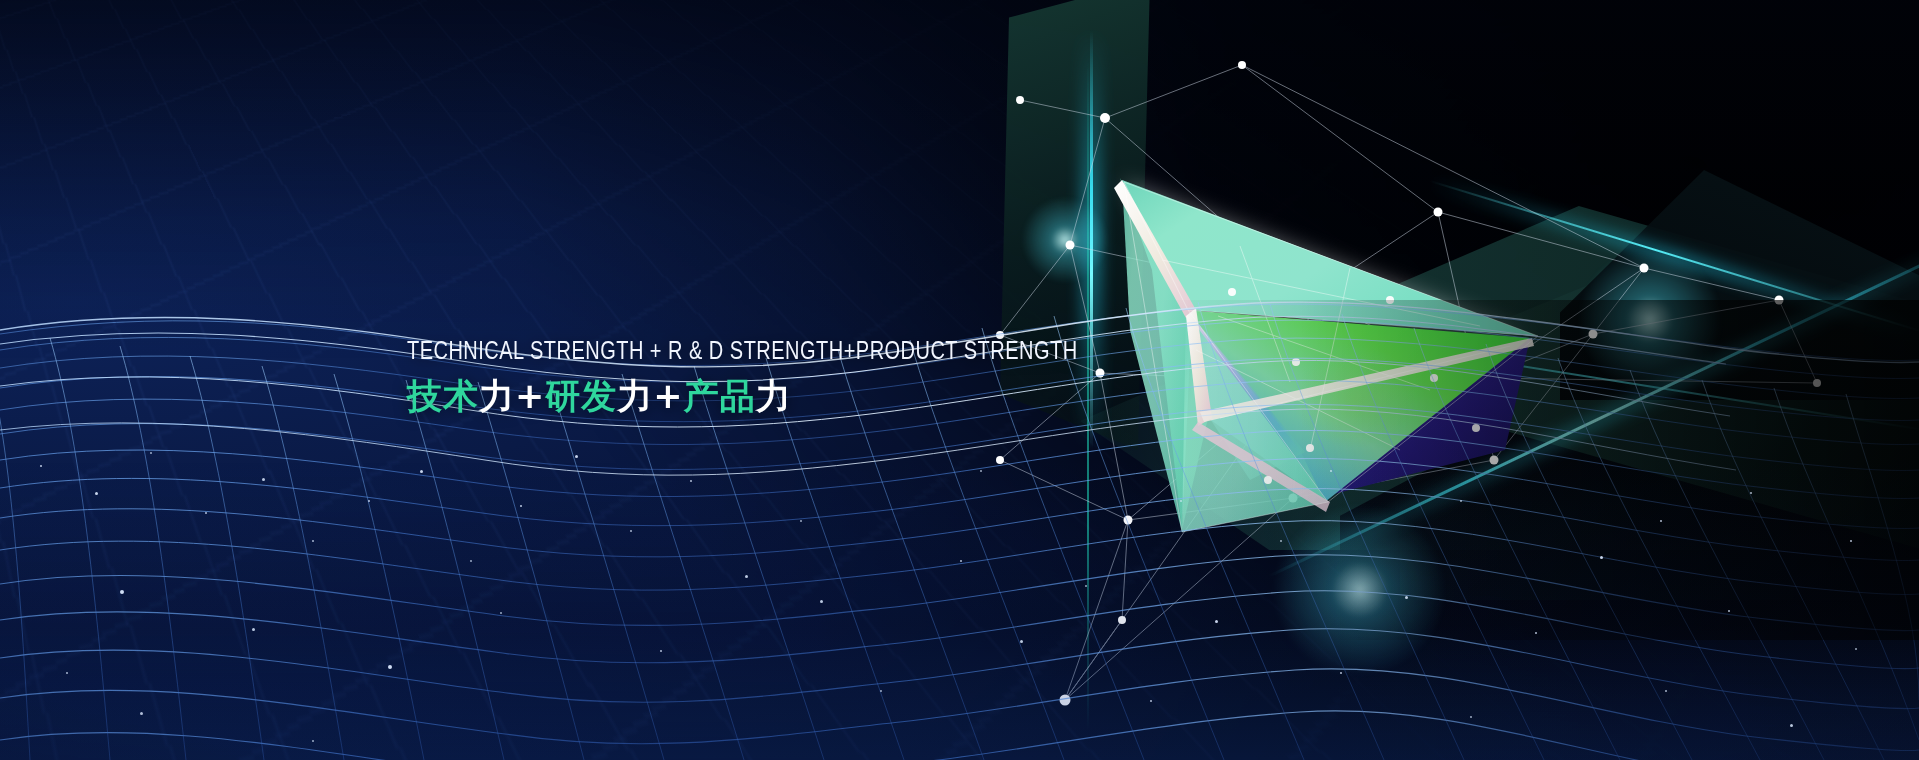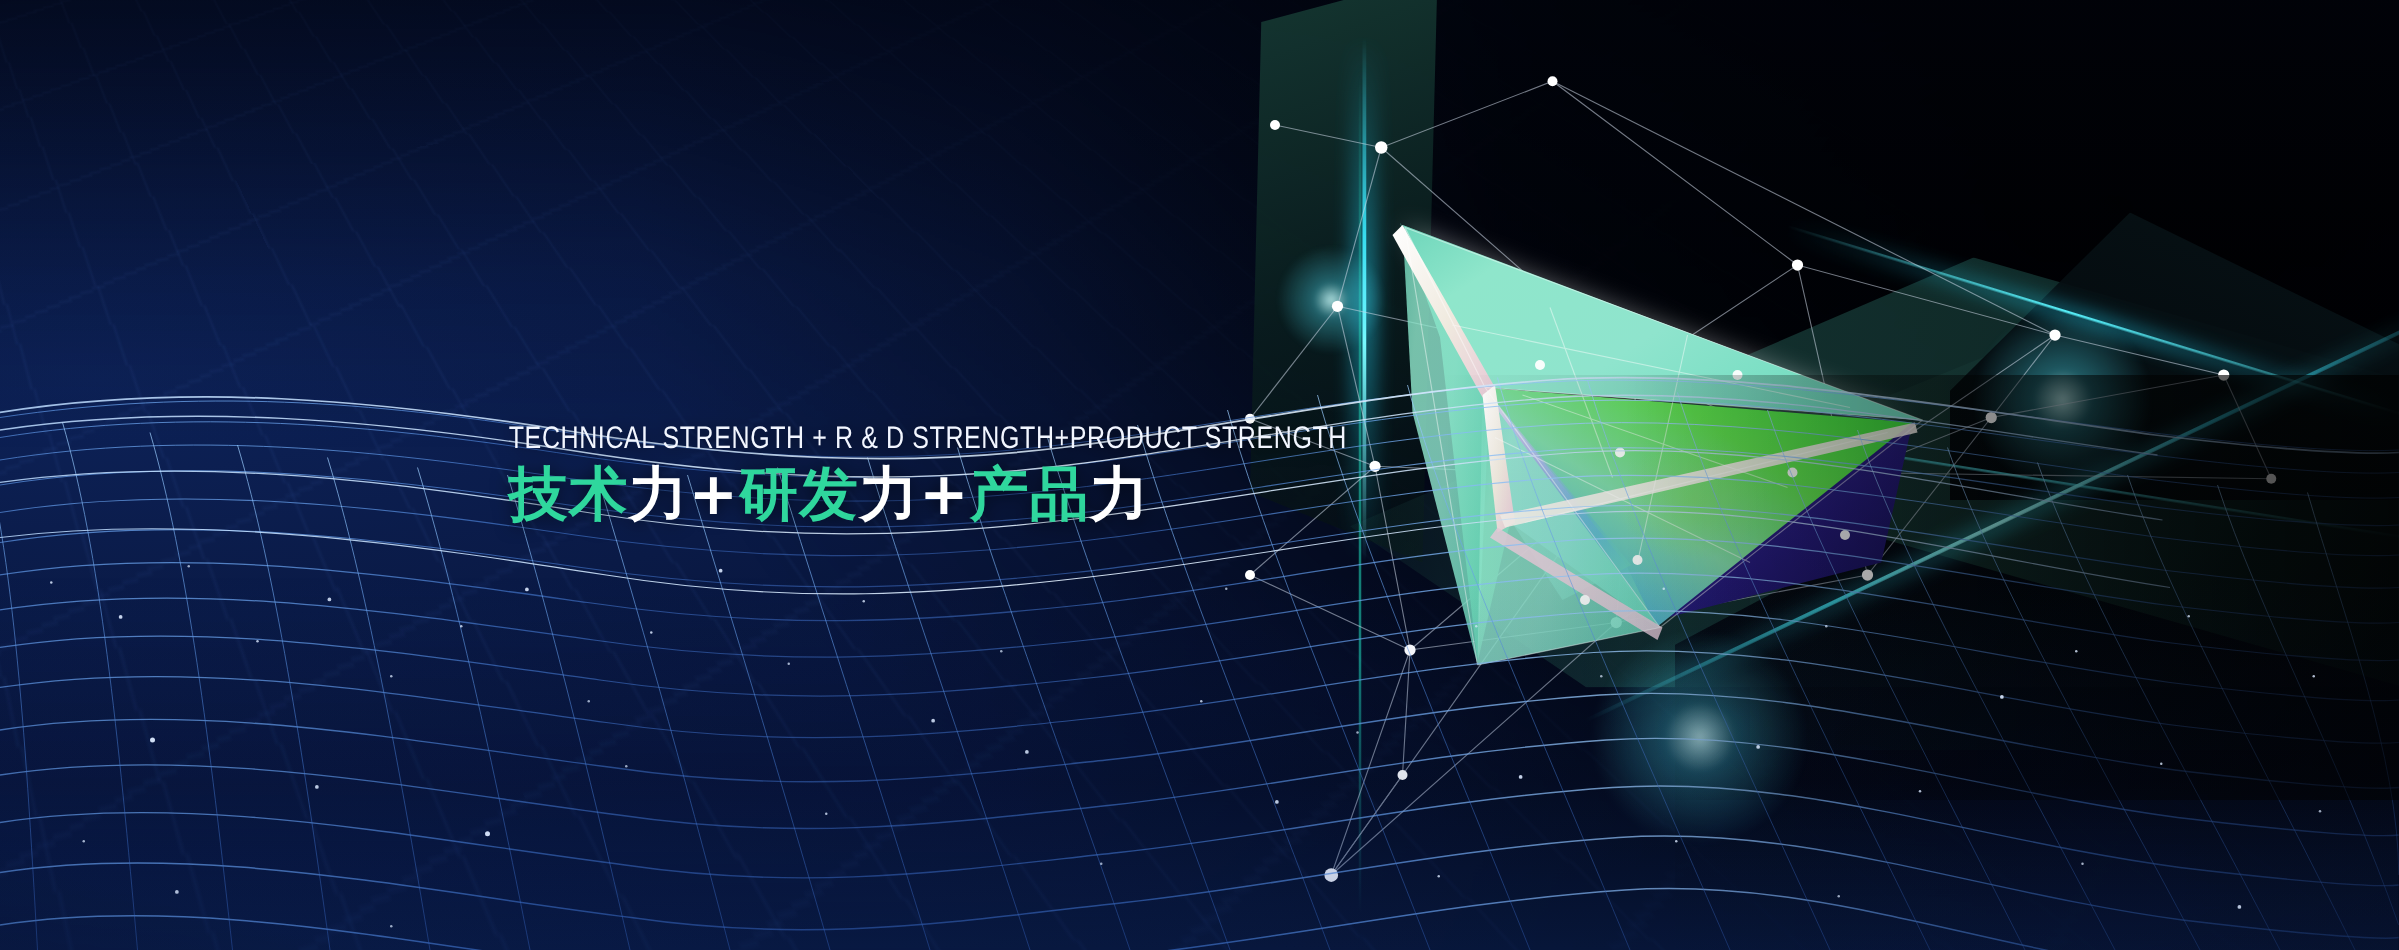--- a/index.html
+++ b/index.html
@@ -161,21 +161,21 @@
     letter-spacing:.6px;
     color:#f2f6ff;
     font-weight:400;
     white-space:nowrap;
     transform:scaleX(.80);
     transform-origin:0 0;
   }
   .hl-cn{
     margin-top:4px;
     font-family:"DejaVu Sans","Liberation Sans", sans-serif;
-    font-size:47px;
+    font-size:35px;
     line-height:56px;
     font-weight:bold;
     letter-spacing:1px;
     white-space:nowrap;
   }
   .cn-g{color:#2fd79d;}
   .cn-w{color:#ffffff;}
 
   .vignette{
     position:absolute; inset:0; pointer-events:none;

